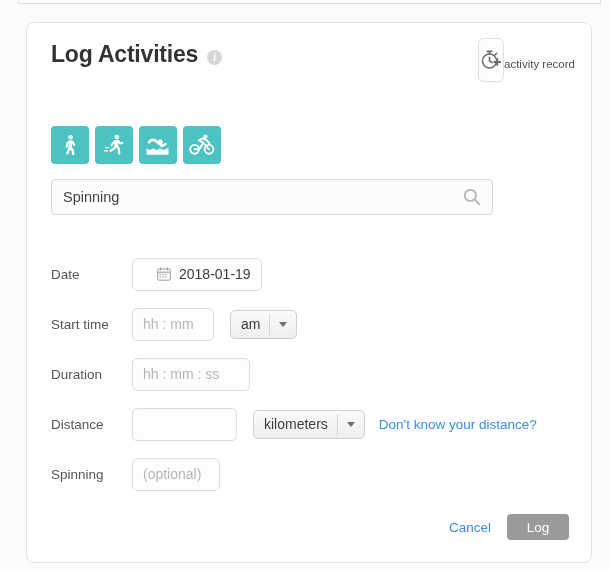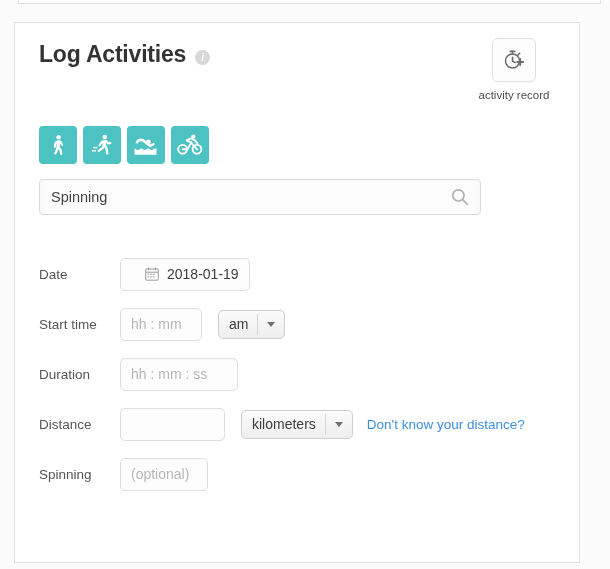--- a/index.html
+++ b/index.html
@@ -10,25 +10,25 @@
     font-family: "Liberation Sans", sans-serif;
     overflow: hidden;
   }
   .page-strip {
     position: absolute; left: 18px; top: 0; width: 583px; height: 4px;
     background: #ffffff; border-left: 1px solid #e4e4e4; border-right: 1px solid #e4e4e4;
     border-bottom: 1px solid #dddddd;
   }
   .card {
     position: absolute;
-    left: 14px; top: 22px;
+    left: 26px; top: 22px;
     width: 566px; height: 541px;
     background: #ffffff;
     border: 1px solid #e3e3e3;
-    border-radius: 0;
+    border-radius: 8px;
   }
   .card-inner { position: relative; width: 100%; height: 100%; }
 
   
   .title-row {
     position: absolute; left: 24px; top: 20px;
     display: flex; align-items: center; gap: 9px;
   }
   .title {
     font-size: 23px; font-weight: bold; color: #333333;
@@ -38,21 +38,21 @@
     width: 15px; height: 15px; border-radius: 50%;
     background: #d8d8d8; color: #ffffff;
     font-size: 10px; font-style: italic; font-weight: bold;
     display: flex; align-items: center; justify-content: center;
     margin-top: 5px;
   }
 
   
   .record-wrap {
     position: absolute; right: 17px; top: 15px;
-    width: 96px; display: flex; flex-direction: column; align-items: center; justify-content: space-between;
+    width: 96px; display: flex; flex-direction: row; align-items: center; justify-content: space-between;
   }
   .record-btn {
     width: 44px; height: 44px;
     background: #fdfdfd;
     border: 1px solid #e0e0e0;
     border-radius: 6px;
     display: flex; align-items: center; justify-content: center;
     box-shadow: 0 1px 1px rgba(0,0,0,0.03);
   }
   .record-label {
@@ -294,15 +294,19 @@
 
     <div class="row">
       <div class="row-label">Spinning</div>
       <div class="ctl cal-box">
         <span class="ph">(optional)</span>
       </div>
     </div>
 
   </div>
 
+  <div class="footer">
+    <span class="cancel">Cancel</span>
+    <button class="log-btn">Log</button>
+  </div>
 
  </div>
 </div>
 
 </body></html>

